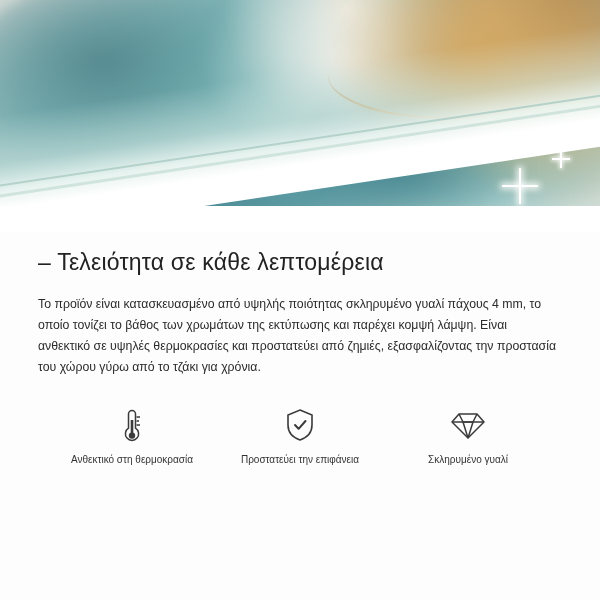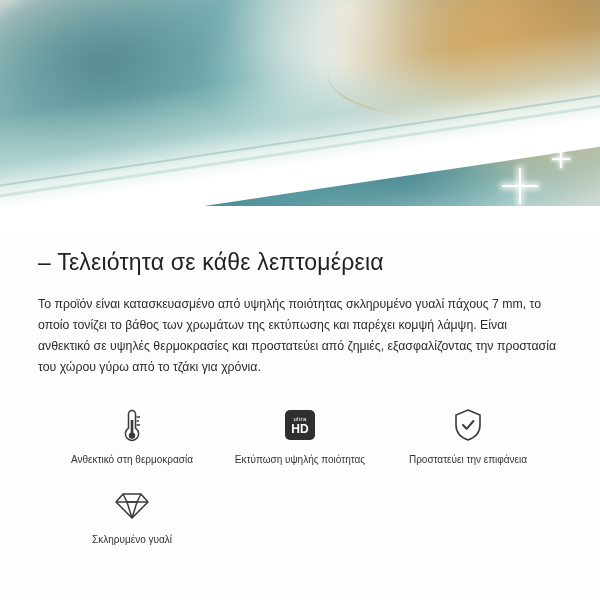--- a/index.html
+++ b/index.html
@@ -280,47 +280,38 @@
     <div class="glass-line"></div>
     <div class="hero-white-base"></div>
     <div class="sparkle"></div>
     <div class="sparkle-sm"></div>
   </div>
 
   <div class="content">
     <h1 class="headline">
       <span class="l2">– Τελειότητα σε κάθε λεπτομέρεια</span>
     </h1>
-    <p class="body-text">Το προϊόν είναι κατασκευασμένο από υψηλής ποιότητας σκληρυμένο γυαλί πάχους 7 mm, το οποίο τονίζει το βάθος των χρωμάτων της εκτύπωσης και παρέχει κομψή λάμψη. Είναι ανθεκτικό σε υψηλές θερμοκρασίες και προστατεύει από ζημιές, εξασφαλίζοντας την προστασία του χώρου γύρω από το τζάκι για χρόνια.</p>
+    <p class="body-text">Το προϊόν είναι κατασκευασμένο από υψηλής ποιότητας σκληρυμένο γυαλί πάχους 4 mm, το οποίο τονίζει το βάθος των χρωμάτων της εκτύπωσης και παρέχει κομψή λάμψη. Είναι ανθεκτικό σε υψηλές θερμοκρασίες και προστατεύει από ζημιές, εξασφαλίζοντας την προστασία του χώρου γύρω από το τζάκι για χρόνια.</p>
 
     <div class="features">
 
       <div class="feature">
         <div class="feature-icon">
           <svg width="26" height="38" viewBox="0 0 26 38" fill="none" stroke="#3a3a3a" stroke-width="1.5">
             <path d="M13 4.5 a3.5 3.5 0 0 1 3.5 3.5 v14.2 a6.6 6.6 0 1 1 -7 0 V8 A3.5 3.5 0 0 1 13 4.5 z"></path>
             <line x1="13" y1="14" x2="13" y2="27.5" stroke-width="2.6"></line>
             <circle cx="13" cy="29.6" r="3.2" fill="#3a3a3a" stroke="none"></circle>
             <line x1="17.5" y1="11" x2="21" y2="11"></line>
             <line x1="17.5" y1="15" x2="20" y2="15"></line>
             <line x1="17.5" y1="19" x2="21" y2="19"></line>
           </svg>
         </div>
         <div class="feature-label">Ανθεκτικό στη θερμοκρασία</div>
       </div>
 
-      <div class="feature">
-        <div class="feature-icon">
-          <div class="hd-badge">
-            <span class="ultra">ultra</span>
-            <span class="hd">HD</span>
-          </div>
-        </div>
-        <div class="feature-label">Εκτύπωση υψηλής ποιότητας</div>
-      </div>
 
       <div class="feature">
         <div class="feature-icon">
           <svg width="32" height="36" viewBox="0 0 32 36" fill="none" stroke="#3a3a3a" stroke-width="1.6">
             <path d="M16 3 L28 8 v10 c0 7.5 -5.2 12.6 -12 15 C9.2 30.6 4 25.5 4 18 V8 z"></path>
             <path d="M11 18 l3.6 3.8 L21.5 14" stroke-width="2" stroke-linecap="round" stroke-linejoin="round"></path>
           </svg>
         </div>
         <div class="feature-label">Προστατεύει την επιφάνεια</div>
       </div>

